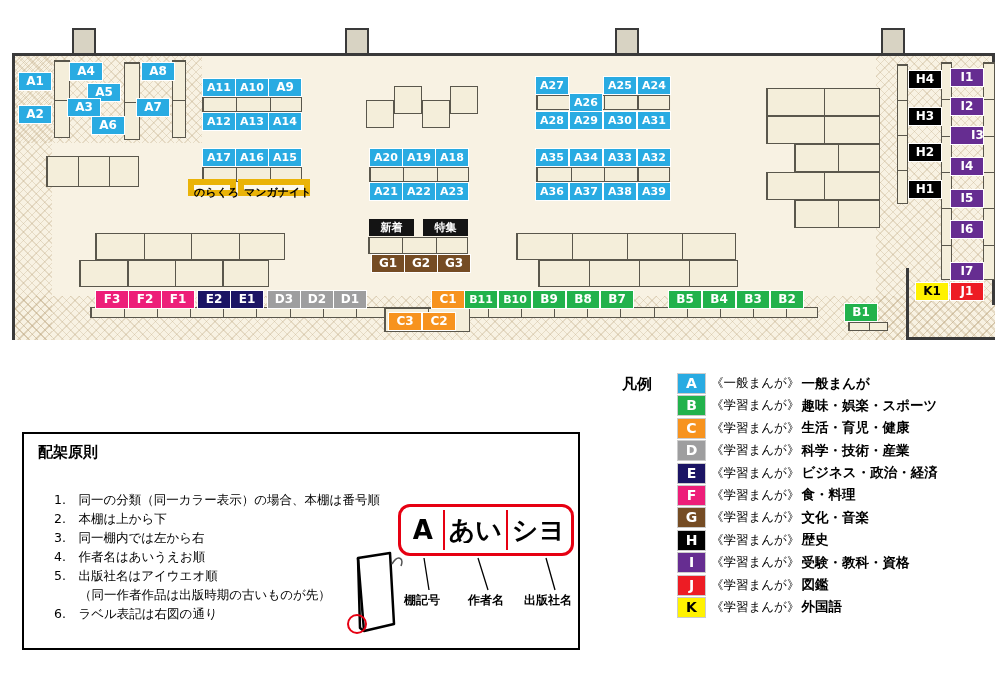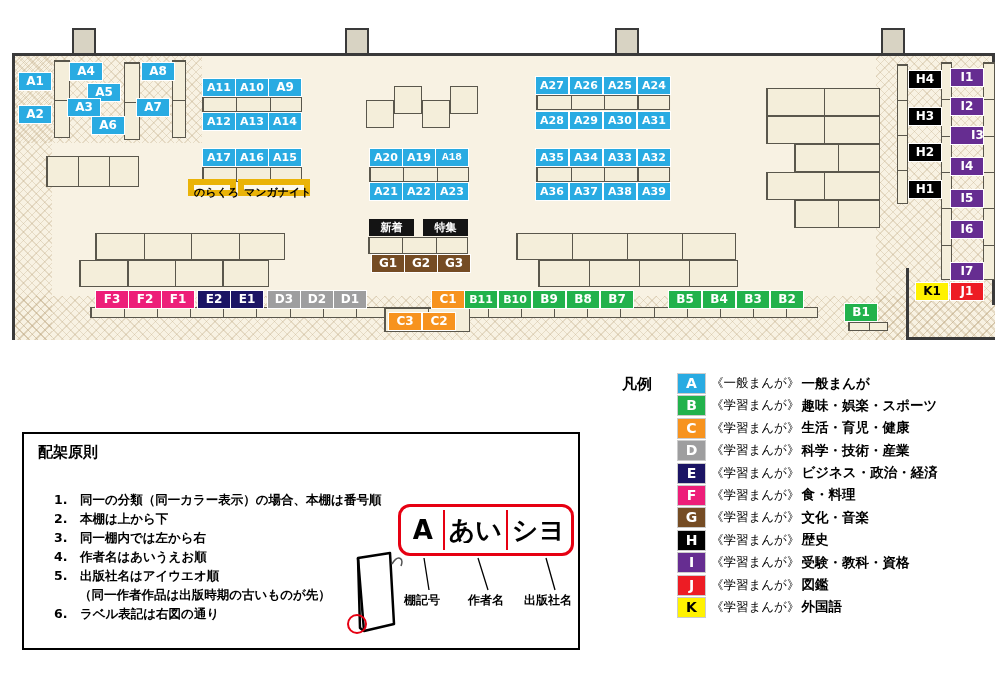--- a/index.html
+++ b/index.html
@@ -34,21 +34,21 @@
   .legend-row{display:flex;align-items:center;height:19px;margin-bottom:3.4px}
   .legend-letter{width:27px;height:19px;font-weight:bold;font-size:14px;text-align:center;line-height:19px;
     margin-right:6px;box-shadow:0 0 0 1px rgba(0,0,0,.2)}
   .legend-series{font-size:12.5px;margin-right:2px}
   .legend-cat{font-size:13.5px;font-weight:bold}
 
   
   #principles{position:absolute;left:22px;top:432px;width:558px;height:218px;background:#fff;border:2px solid #000}
   #principles .p-title{position:absolute;left:14px;top:9px;font-size:15px;font-weight:bold}
   #principles .p-intro{position:absolute;left:24px;top:33px;font-size:13px;font-weight:bold}
-  #rules{position:absolute;left:30px;top:56px;font-size:12.5px;font-weight:bold;white-space:pre}
+  #rules{position:absolute;left:30px;top:56px;font-size:12.5px;font-weight:normal;white-space:pre}
   .rule-line{height:19px;line-height:19px}
 
   
   #diagram-box{position:absolute;left:374px;top:70px;width:176px;height:52px;background:#fff;
     border:3px solid #e60012;border-radius:12px;display:flex;align-items:center;justify-content:center;padding:0 4px}
   .dcell{font-size:26px;font-weight:bold;text-align:center;line-height:1;white-space:nowrap;overflow:hidden}
   .dsep{width:2px;height:40px;background:#e60012;margin:0 2px;flex:0 0 auto}
   .anno{position:absolute;font-size:12px;font-weight:bold;white-space:nowrap}
   #book,#leaders{position:absolute}
 </style>
@@ -120,26 +120,26 @@
         <div class="map-label" style="left: 236px; top: 79px; background: rgb(41, 171, 226); color: rgb(255, 255, 255); font-size: 11px;">A10</div>
         <div class="map-label" style="left: 269px; top: 79px; background: rgb(41, 171, 226); color: rgb(255, 255, 255);">A9</div>
         <div class="map-label" style="left: 203px; top: 113px; background: rgb(41, 171, 226); color: rgb(255, 255, 255); font-size: 11px;">A12</div>
         <div class="map-label" style="left: 236px; top: 113px; background: rgb(41, 171, 226); color: rgb(255, 255, 255); font-size: 11px;">A13</div>
         <div class="map-label" style="left: 269px; top: 113px; background: rgb(41, 171, 226); color: rgb(255, 255, 255); font-size: 11px;">A14</div>
         <div class="map-label" style="left: 203px; top: 149px; background: rgb(41, 171, 226); color: rgb(255, 255, 255); font-size: 11px;">A17</div>
         <div class="map-label" style="left: 236px; top: 149px; background: rgb(41, 171, 226); color: rgb(255, 255, 255); font-size: 11px;">A16</div>
         <div class="map-label" style="left: 269px; top: 149px; background: rgb(41, 171, 226); color: rgb(255, 255, 255); font-size: 11px;">A15</div>
         <div class="map-label" style="left: 370px; top: 149px; background: rgb(41, 171, 226); color: rgb(255, 255, 255); font-size: 11px;">A20</div>
         <div class="map-label" style="left: 403px; top: 149px; background: rgb(41, 171, 226); color: rgb(255, 255, 255); font-size: 11px;">A19</div>
-        <div class="map-label" style="left: 436px; top: 149px; background: rgb(41, 171, 226); color: rgb(255, 255, 255); font-size: 11px; font-family: Liberation Mono, monospace;">A18</div>
+        <div class="map-label" style="left: 436px; top: 149px; background: rgb(41, 171, 226); color: rgb(255, 255, 255); font-size: 11px;">A18</div>
         <div class="map-label" style="left: 370px; top: 183px; background: rgb(41, 171, 226); color: rgb(255, 255, 255); font-size: 11px;">A21</div>
         <div class="map-label" style="left: 403px; top: 183px; background: rgb(41, 171, 226); color: rgb(255, 255, 255); font-size: 11px;">A22</div>
         <div class="map-label" style="left: 436px; top: 183px; background: rgb(41, 171, 226); color: rgb(255, 255, 255); font-size: 11px;">A23</div>
         <div class="map-label" style="left: 536px; top: 77px; background: rgb(41, 171, 226); color: rgb(255, 255, 255); font-size: 11px;">A27</div>
-        <div class="map-label" style="left: 570px; top: 77px; background: rgb(41, 171, 226); color: rgb(255, 255, 255); font-size: 11px;">A26</div>
+        <div class="map-label" style="left: 570px; top: 94px; background: rgb(41, 171, 226); color: rgb(255, 255, 255); font-size: 11px;">A26</div>
         <div class="map-label" style="left: 604px; top: 77px; background: rgb(41, 171, 226); color: rgb(255, 255, 255); font-size: 11px;">A25</div>
         <div class="map-label" style="left: 638px; top: 77px; background: rgb(41, 171, 226); color: rgb(255, 255, 255); font-size: 11px;">A24</div>
         <div class="map-label" style="left: 536px; top: 112px; background: rgb(41, 171, 226); color: rgb(255, 255, 255); font-size: 11px;">A28</div>
         <div class="map-label" style="left: 570px; top: 112px; background: rgb(41, 171, 226); color: rgb(255, 255, 255); font-size: 11px;">A29</div>
         <div class="map-label" style="left: 604px; top: 112px; background: rgb(41, 171, 226); color: rgb(255, 255, 255); font-size: 11px;">A30</div>
         <div class="map-label" style="left: 638px; top: 112px; background: rgb(41, 171, 226); color: rgb(255, 255, 255); font-size: 11px;">A31</div>
         <div class="map-label" style="left: 536px; top: 149px; background: rgb(41, 171, 226); color: rgb(255, 255, 255); font-size: 11px;">A35</div>
         <div class="map-label" style="left: 570px; top: 149px; background: rgb(41, 171, 226); color: rgb(255, 255, 255); font-size: 11px;">A34</div>
         <div class="map-label" style="left: 604px; top: 149px; background: rgb(41, 171, 226); color: rgb(255, 255, 255); font-size: 11px;">A33</div>
         <div class="map-label" style="left: 638px; top: 149px; background: rgb(41, 171, 226); color: rgb(255, 255, 255); font-size: 11px;">A32</div>

